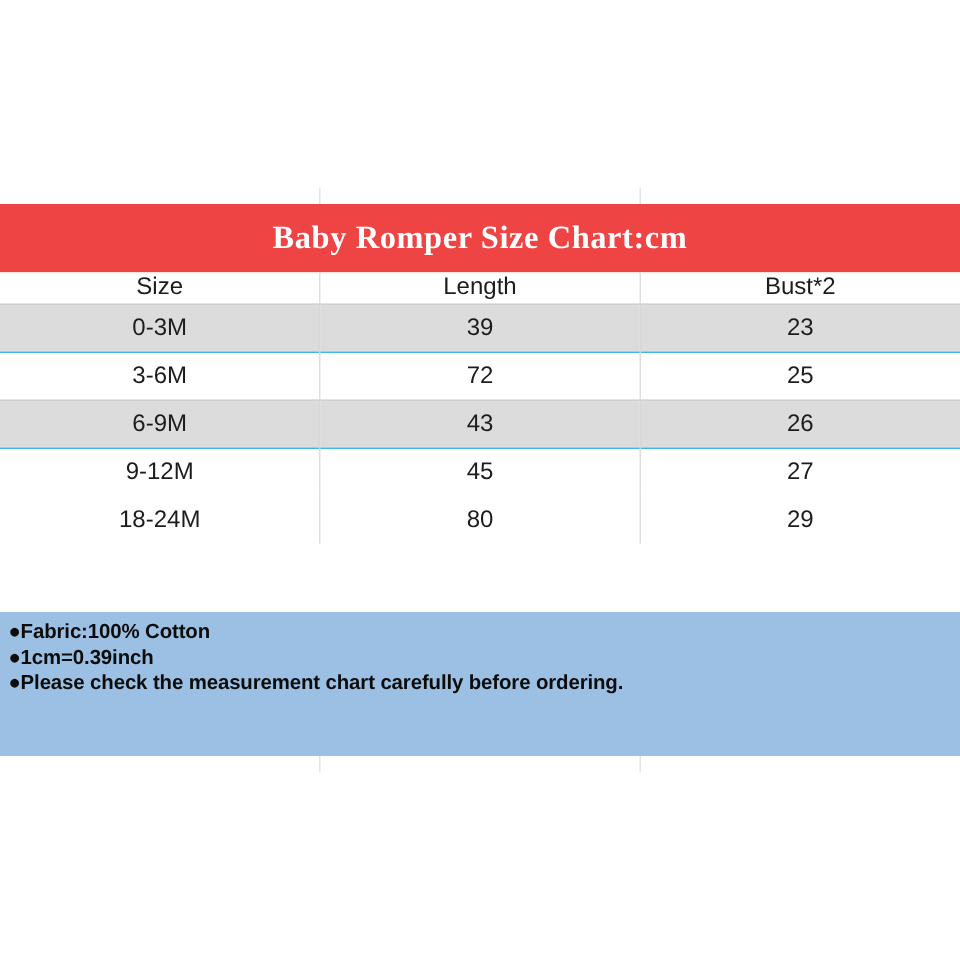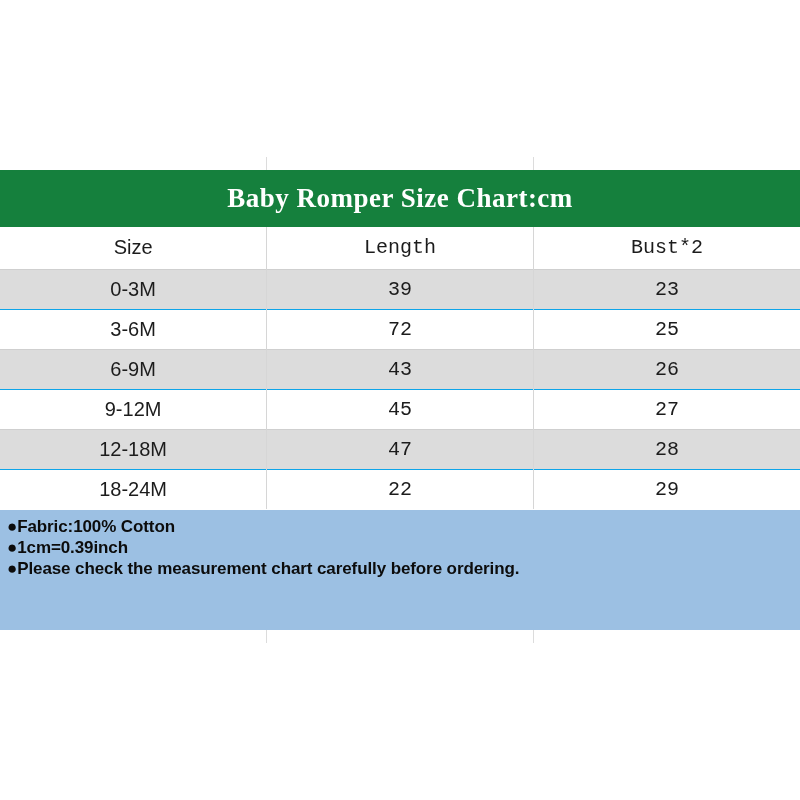--- a/index.html
+++ b/index.html
@@ -26,21 +26,21 @@
   .tick.t2 { left: 533px; top: 157px; }
   .tick.t3 { left: 266px; top: 630px; }
   .tick.t4 { left: 533px; top: 630px; }
 
   .banner {
     position: absolute;
     left: 0;
     top: 170px;
     width: 800px;
     height: 57px;
-    background: #15803d;
+    background: #ef4444;
     display: flex;
     align-items: center;
     justify-content: center;
   }
   .banner .title {
     font-family: "Liberation Serif", serif;
     font-weight: bold;
     font-size: 27px;
     color: #ffffff;
     letter-spacing: 0.5px;
@@ -58,30 +58,29 @@
   .size-table th,
   .size-table td {
     padding: 0;
     text-align: center;
     vertical-align: middle;
     font-weight: normal;
     font-size: 20px;
     color: #1c1c1c;
   }
   .size-table thead tr {
-    height: 42px;
+    height: 26px;
     background: #ffffff;
   }
   .size-table tbody tr {
     height: 40px;
   }
   .size-table th + th,
   .size-table td + td {
     border-left: 1px solid #d6d6d6;
-    font-family: Liberation Mono, monospace;
   }
   .size-table tbody tr.gray {
     background: #dcdcdc;
     border-top: 1px solid #cfcfcf;
     border-bottom: 1px solid #0ea5e9;
   }
   .size-table tbody tr.white {
     background: #ffffff;
   }
 
@@ -140,28 +139,23 @@
       <tr class="gray">
         <td>6-9M</td>
         <td>43</td>
         <td>26</td>
       </tr>
       <tr class="white">
         <td>9-12M</td>
         <td>45</td>
         <td>27</td>
       </tr>
-      <tr class="gray">
-        <td>12-18M</td>
-        <td>47</td>
-        <td>28</td>
-      </tr>
       <tr class="white">
         <td>18-24M</td>
-        <td>22</td>
+        <td>80</td>
         <td>29</td>
       </tr>
     </tbody>
   </table>
 
   <div class="notes-panel">
     <div class="note-line">●Fabric:100% Cotton</div>
     <div class="note-line">●1cm=0.39inch</div>
     <div class="note-line">●Please check the measurement chart carefully before ordering.</div>
   </div>

